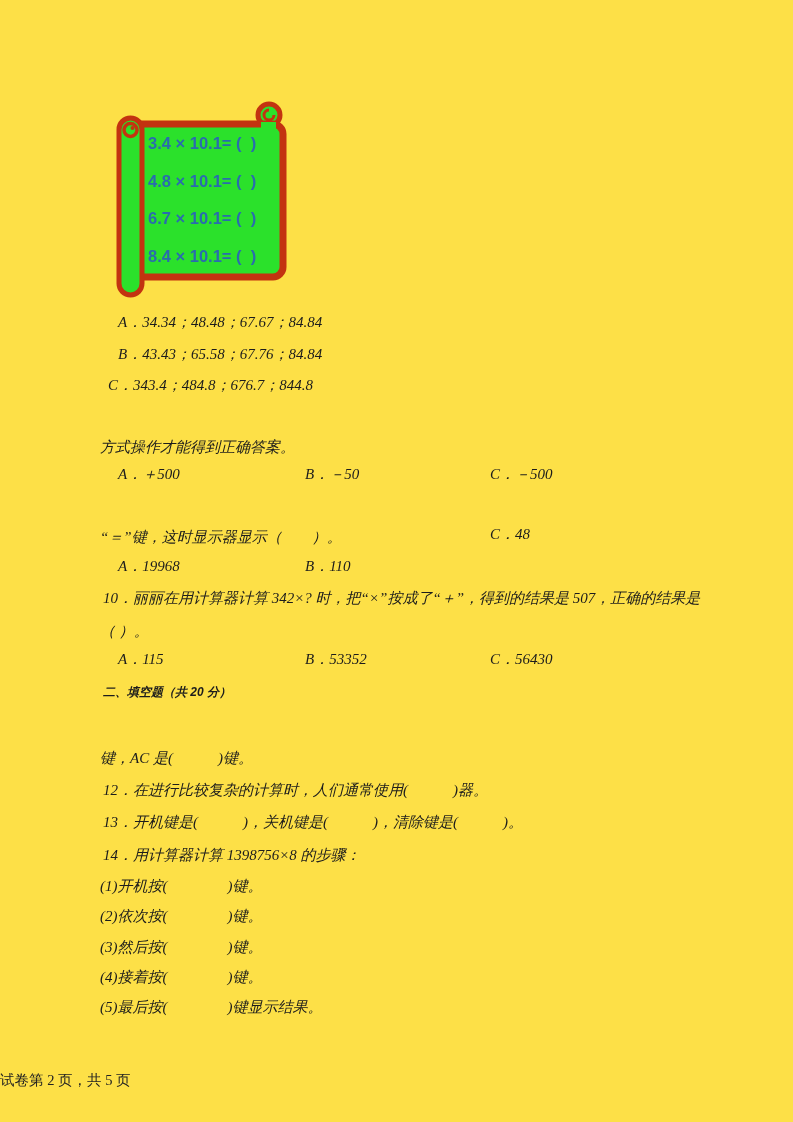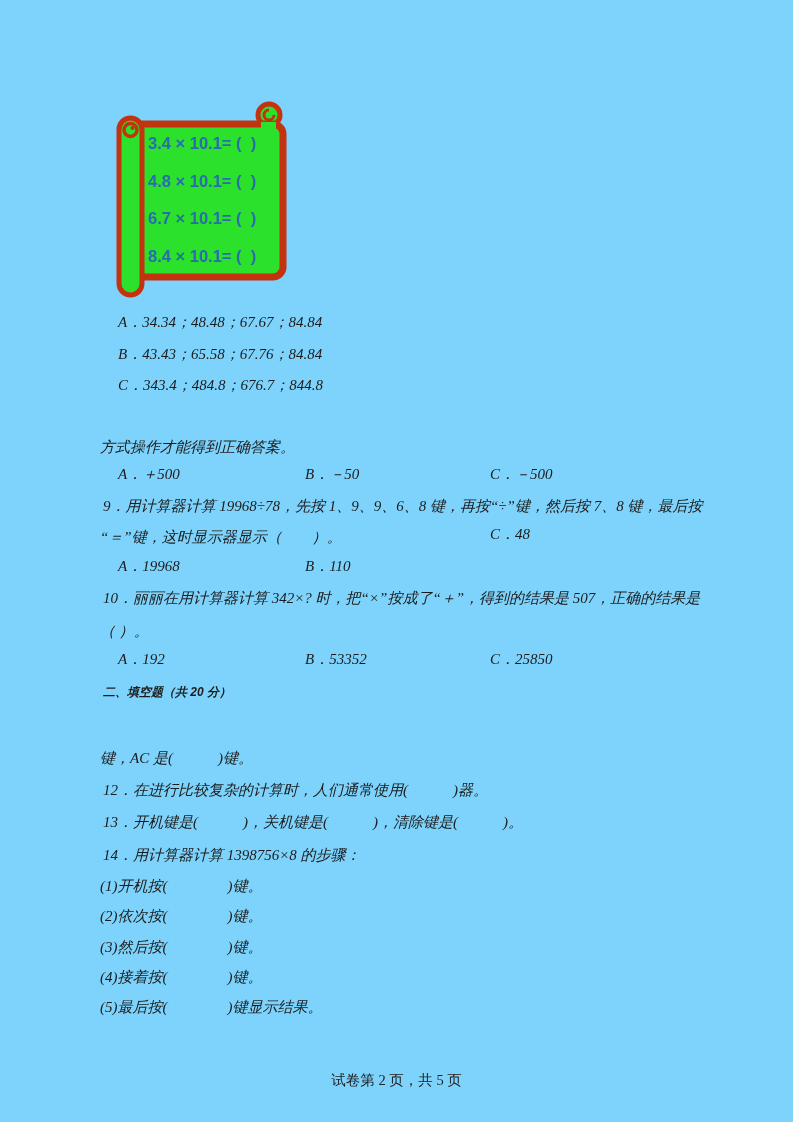--- a/index.html
+++ b/index.html
@@ -7,21 +7,21 @@
     --scroll-red: #c33310;
     --scroll-blue: #2a6cae;
     --ink: #1c1c1c;
   }
   * { margin: 0; padding: 0; box-sizing: border-box; }
   html, body { background: #ffffff; }
   .page {
     position: relative;
     width: 793px;
     height: 1122px;
-    background: #7dd3fc;
+    background: #fde047;
     font-family: "Liberation Serif", "DejaVu Serif", serif;
     color: var(--ink);
     overflow: hidden;
   }
   .t {
     position: absolute;
     font-size: 15px;
     line-height: 20px;
     white-space: pre;
     color: var(--ink);
@@ -47,21 +47,21 @@
     font-weight: bold;
     font-size: 16.5px;
     color: var(--scroll-blue);
     white-space: pre;
   }
   .footer {
     position: absolute;
     left: 0;
     top: 1071px;
     width: 100%;
-    text-align: center;
+    text-align: left;
     font-size: 14.5px;
     color: #222222;
   }
 </style>
 </head>
 <body>
 
 <div class="page">
 
   <div class="scroll-fig">
@@ -80,38 +80,37 @@
       <circle cx="17.5" cy="28" r="2" style="fill:var(--scroll-red)"></circle>
     </svg>
     <div class="eq" style="top:34px">3.4 × 10.1= (  )</div>
     <div class="eq" style="top:72px">4.8 × 10.1= (  )</div>
     <div class="eq" style="top:109px">6.7 × 10.1= (  )</div>
     <div class="eq" style="top:147px">8.4 × 10.1= (  )</div>
   </div>
 
   <div class="t" style="left:118px; top:312px">A．34.34；48.48；67.67；84.84</div>
   <div class="t" style="left:118px; top:344px">B．43.43；65.58；67.76；84.84</div>
-  <div class="t" style="left:118px; top:375px">C．343.4；484.8；676.7；844.8</div>
+  <div class="t" style="left:108px; top:375px">C．343.4；484.8；676.7；844.8</div>
 
   <div class="t" style="left:100px; top:437px">方式操作才能得到正确答案。</div>
   <div class="t" style="left:118px; top:464px">A．＋500</div>
   <div class="t" style="left:305px; top:464px">B．－50</div>
   <div class="t" style="left:490px; top:464px">C．－500</div>
 
-  <div class="t" style="left:103px; top:496px">9．用计算器计算 19968÷78，先按 1、9、9、6、8 键，再按“÷”键，然后按 7、8 键，最后按</div>
   <div class="t" style="left:100px; top:527px">“＝”键，这时显示器显示（　　）。</div>
   <div class="t" style="left:118px; top:556px">A．19968</div>
   <div class="t" style="left:305px; top:556px">B．110</div>
   <div class="t" style="left:490px; top:524px">C．48</div>
 
   <div class="t" style="left:103px; top:588px">10．丽丽在用计算器计算 342×? 时，把“×”按成了“＋”，得到的结果是 507，正确的结果是</div>
   <div class="t" style="left:100px; top:621px">（ ）。</div>
-  <div class="t" style="left:118px; top:649px">A．192</div>
+  <div class="t" style="left:118px; top:649px">A．115</div>
   <div class="t" style="left:305px; top:649px">B．53352</div>
-  <div class="t" style="left:490px; top:649px">C．25850</div>
+  <div class="t" style="left:490px; top:649px">C．56430</div>
 
   <div class="t section-title" style="left:103px; top:682px">二、填空题（共 20 分）</div>
 
   <div class="t" style="left:100px; top:748px">键，AC 是(　　　)键。</div>
 
   <div class="t" style="left:103px; top:780px">12．在进行比较复杂的计算时，人们通常使用(　　　)器。</div>
 
   <div class="t" style="left:103px; top:812px">13．开机键是(　　　)，关机键是(　　　)，清除键是(　　　)。</div>
 
   <div class="t" style="left:103px; top:845px">14．用计算器计算 1398756×8 的步骤：</div>

